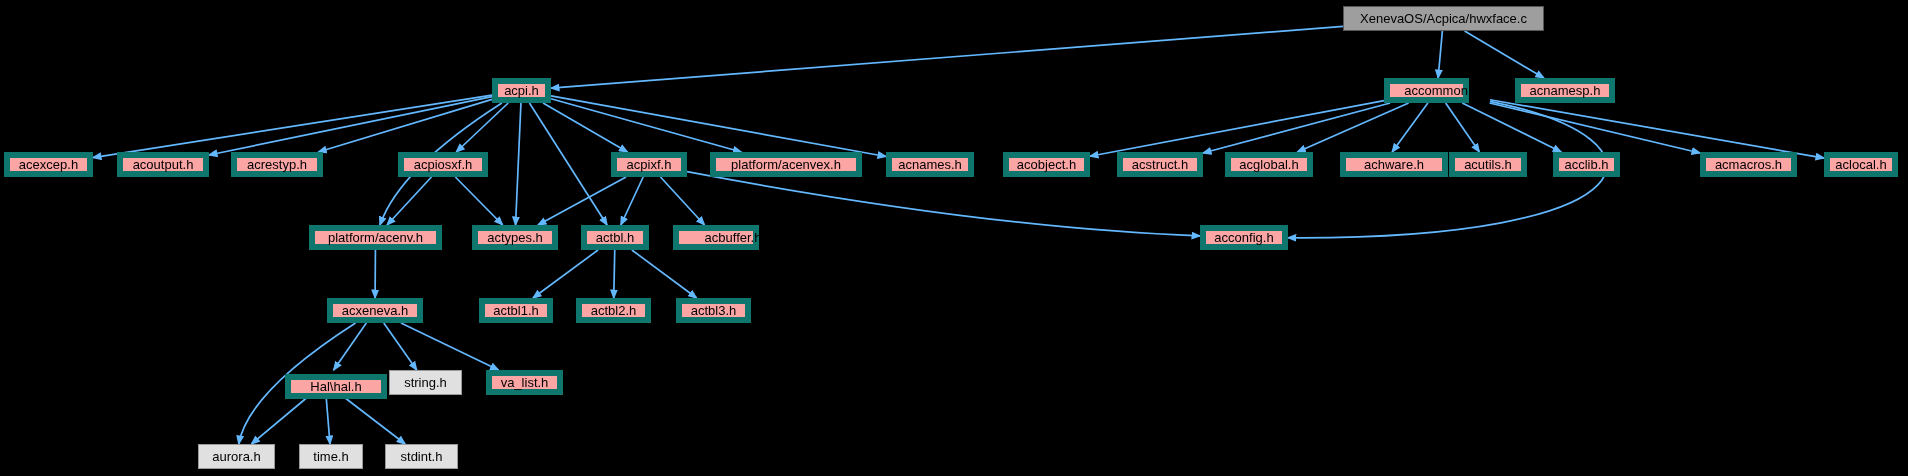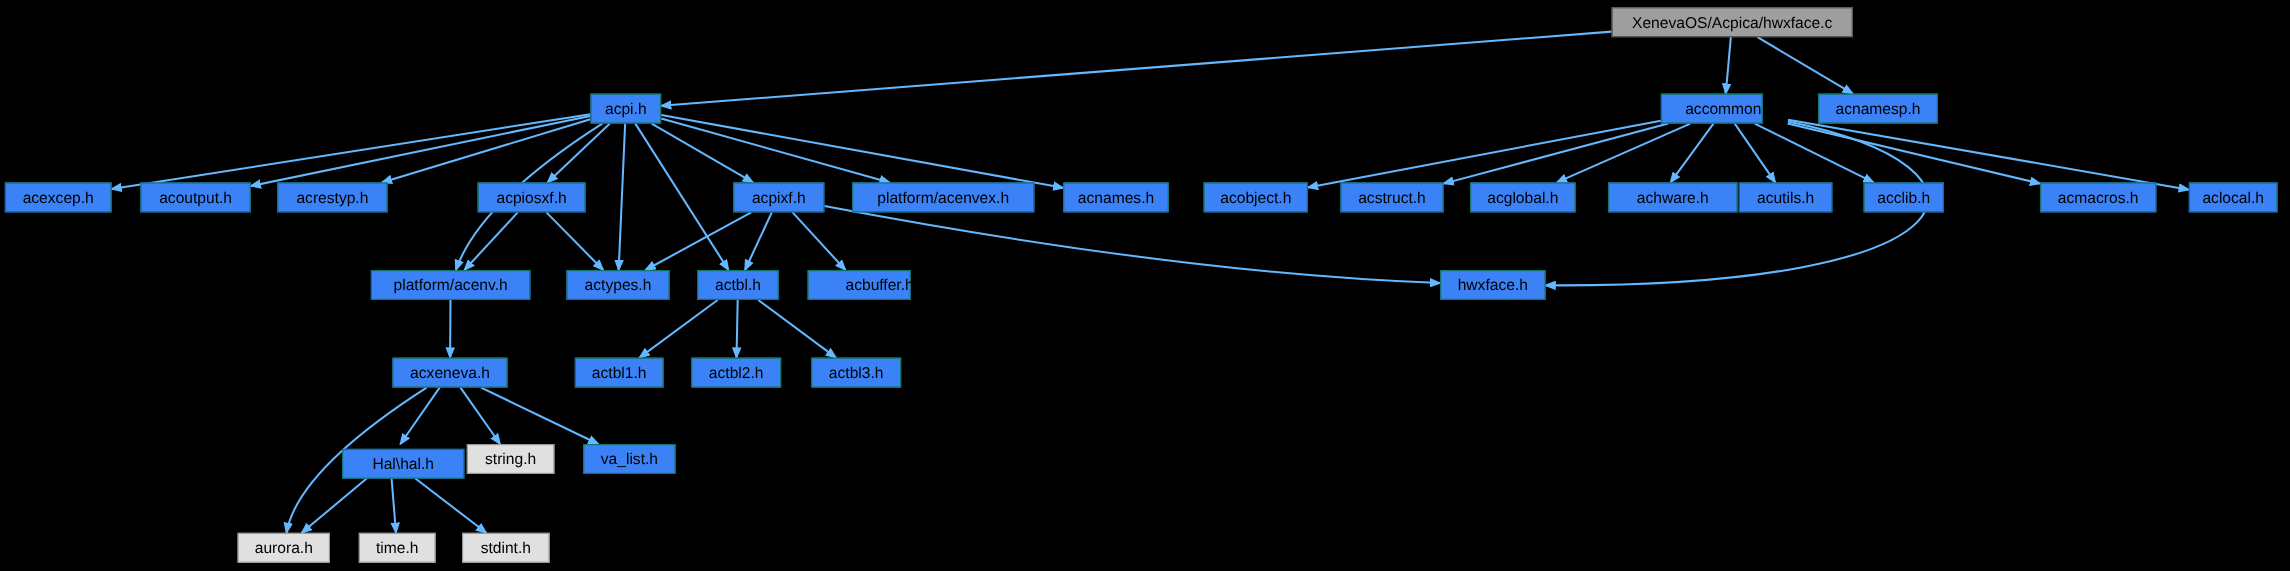--- a/index.html
+++ b/index.html
@@ -8,22 +8,22 @@
     width:1908px;height:476px;
     background:#000;
     font-family:"Liberation Sans","DejaVu Sans",sans-serif;
     overflow:hidden;
   }
   #edges{position:absolute;left:0;top:0;width:1908px;height:476px;}
   .node{
     position:absolute;
     box-sizing:border-box;
     display:flex;align-items:center;justify-content:center;
-    background:#3b82f6;
-    border:1px solid #0f766e;
+    background:#fca5a5;
+    border:6px solid #0f766e;
     color:#000;
     font-size:13px;
     white-space:nowrap;
     cursor:pointer;
     z-index:2;
   }
   .node.root{
     background:#9e9e9e;
     border:1px solid #565656;
     cursor:default;
@@ -101,21 +101,21 @@
     <div class="node header" style="left: 1225px; top: 152px; width: 88px; height: 25px;">acglobal.h</div>
     <div class="node header" style="left: 1340px; top: 152px; width: 108px; height: 25px;">achware.h</div>
     <div class="node header" style="left: 1449px; top: 152px; width: 78px; height: 25px;">acutils.h</div>
     <div class="node header" style="left: 1553px; top: 152px; width: 67px; height: 25px;">acclib.h</div>
     <div class="node header" style="left: 1700px; top: 152px; width: 97px; height: 25px;">acmacros.h</div>
     <div class="node header" style="left: 1824px; top: 152px; width: 74px; height: 25px;">aclocal.h</div>
     <div class="node header" style="left: 309px; top: 225px; width: 133px; height: 25px;">platform/acenv.h</div>
     <div class="node header" style="left: 472px; top: 225px; width: 86px; height: 25px;">actypes.h</div>
     <div class="node header" style="left: 581px; top: 225px; width: 68px; height: 25px;">actbl.h</div>
     <div class="node header" style="left: 673px; top: 225px; width: 86px; height: 25px; padding-left: 34px;">acbuffer.h</div>
-    <div class="node header" style="left: 1200px; top: 225px; width: 88px; height: 25px;">hwxface.h</div>
+    <div class="node header" style="left: 1200px; top: 225px; width: 88px; height: 25px;">acconfig.h</div>
     <div class="node header" style="left: 327px; top: 298px; width: 96px; height: 25px;">acxeneva.h</div>
     <div class="node header" style="left: 479px; top: 298px; width: 74px; height: 25px;">actbl1.h</div>
     <div class="node header" style="left: 576px; top: 298px; width: 75px; height: 25px;">actbl2.h</div>
     <div class="node header" style="left: 676px; top: 298px; width: 75px; height: 25px;">actbl3.h</div>
     <div class="node header" style="left: 285px; top: 374px; width: 102px; height: 25px;">Hal\hal.h</div>
     <div class="node external" style="left: 389px; top: 370px; width: 73px; height: 25px;">string.h</div>
     <div class="node header" style="left: 486px; top: 370px; width: 77px; height: 25px;">va_list.h</div>
     <div class="node external" style="left: 198px; top: 444px; width: 77px; height: 25px;">aurora.h</div>
     <div class="node external" style="left: 299px; top: 444px; width: 64px; height: 25px;">time.h</div>
     <div class="node external" style="left: 385px; top: 444px; width: 73px; height: 25px;">stdint.h</div>

